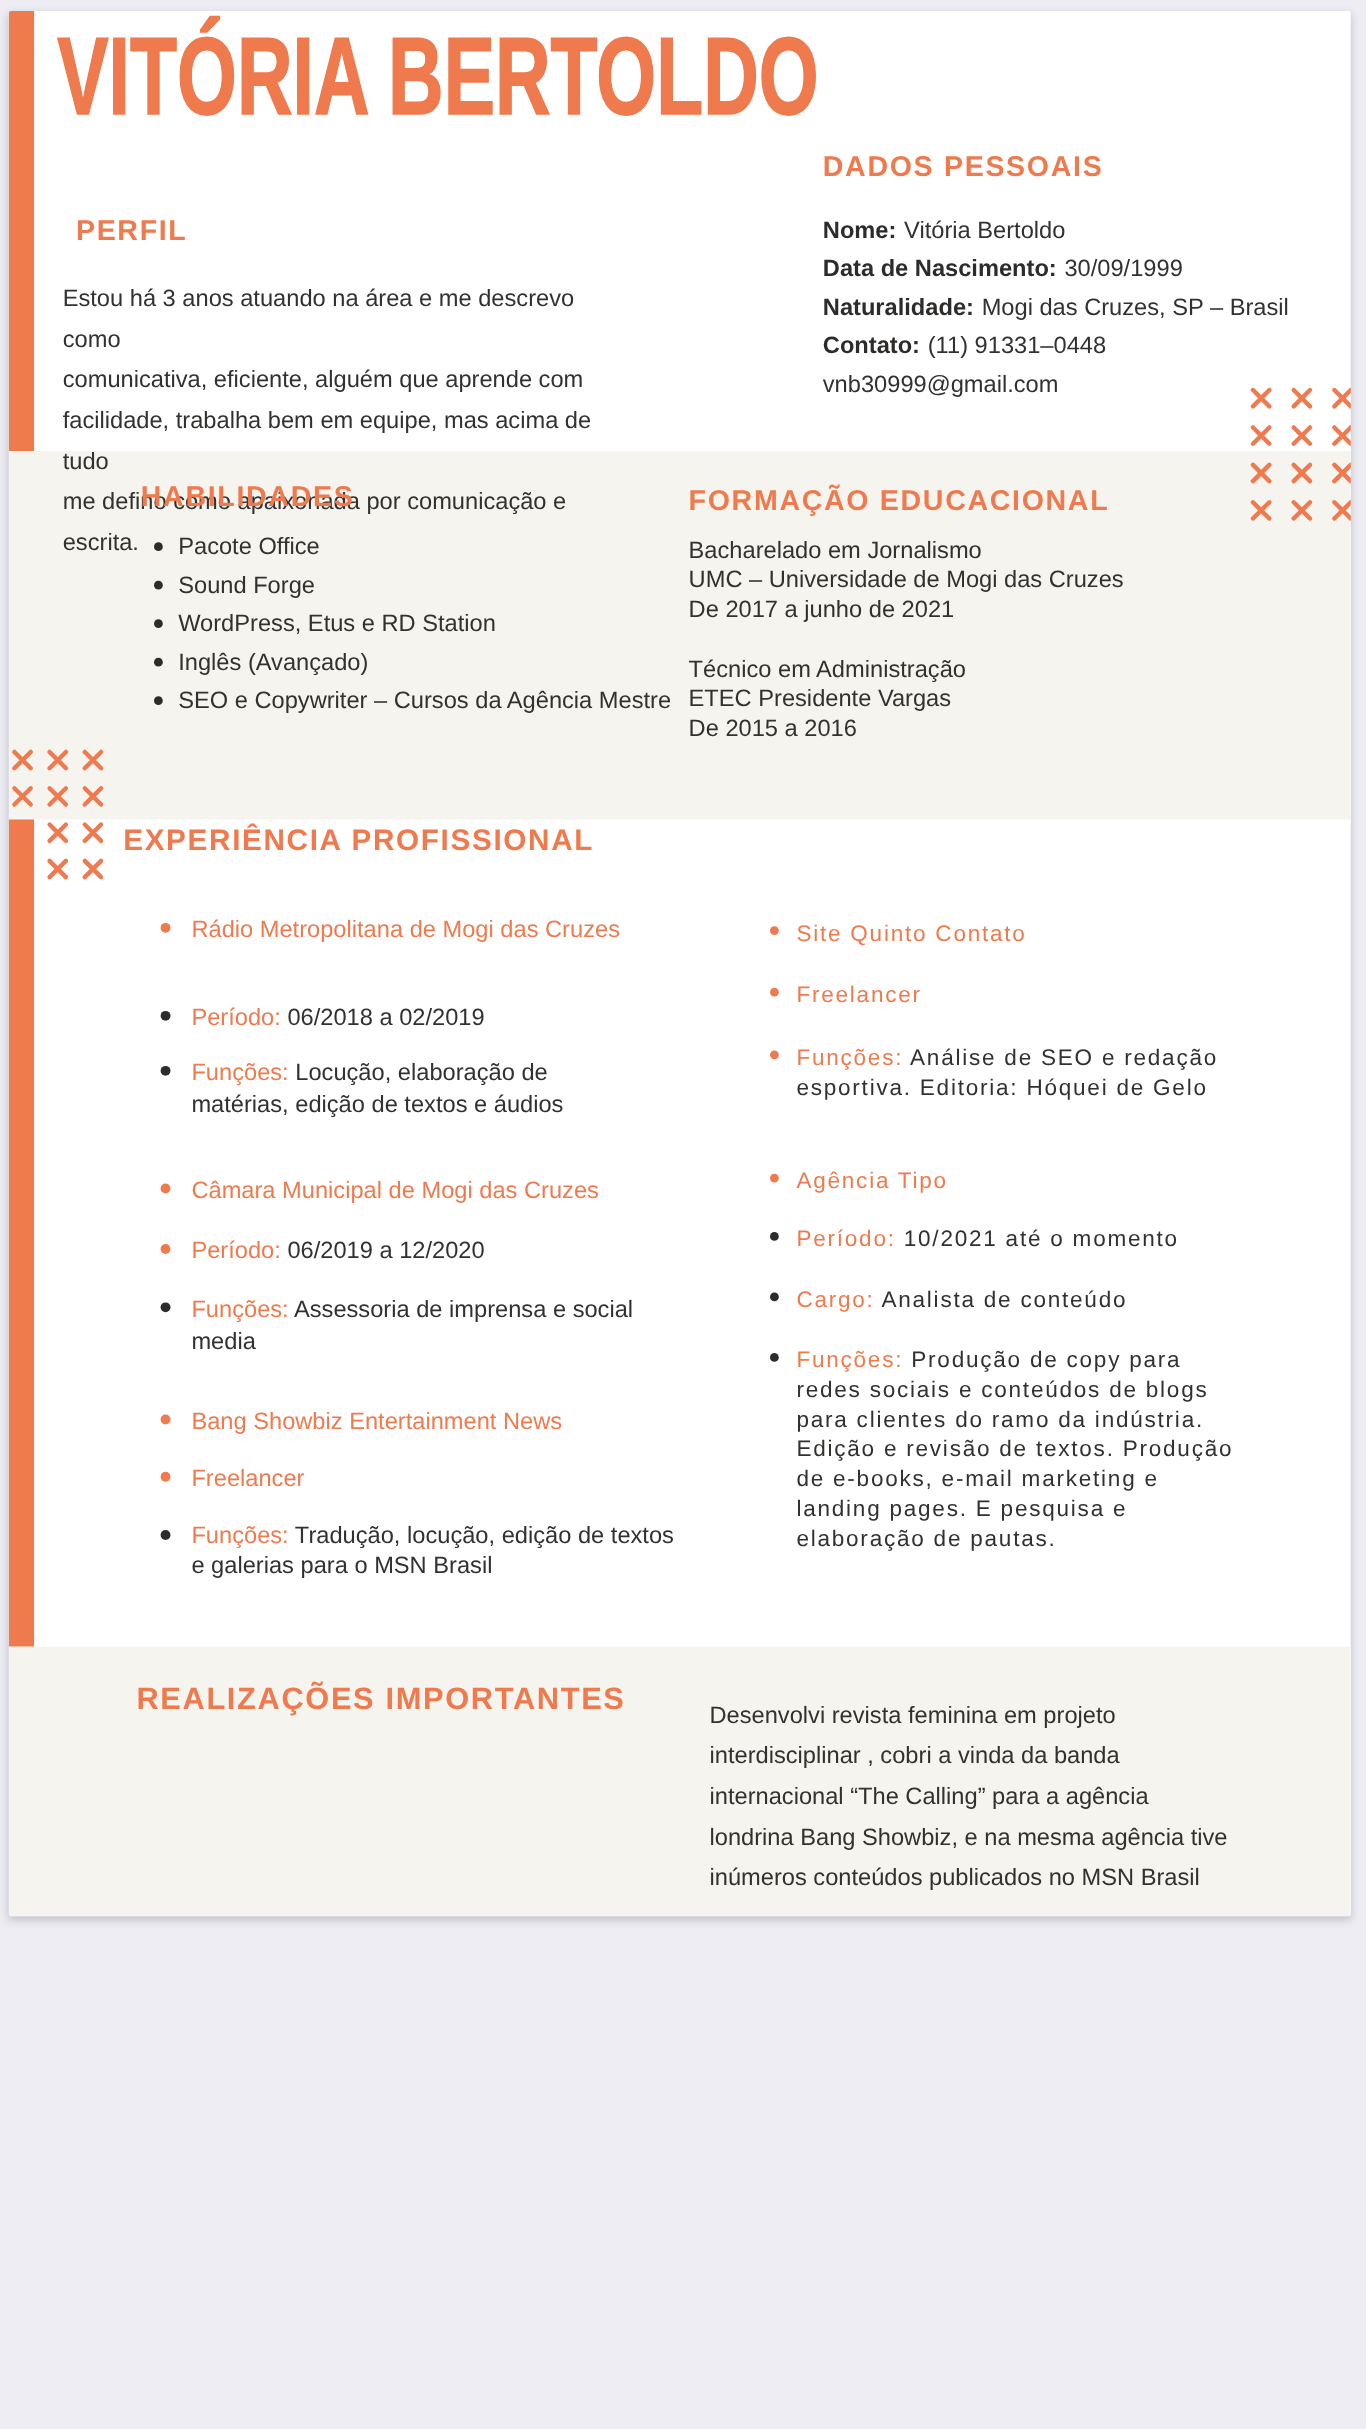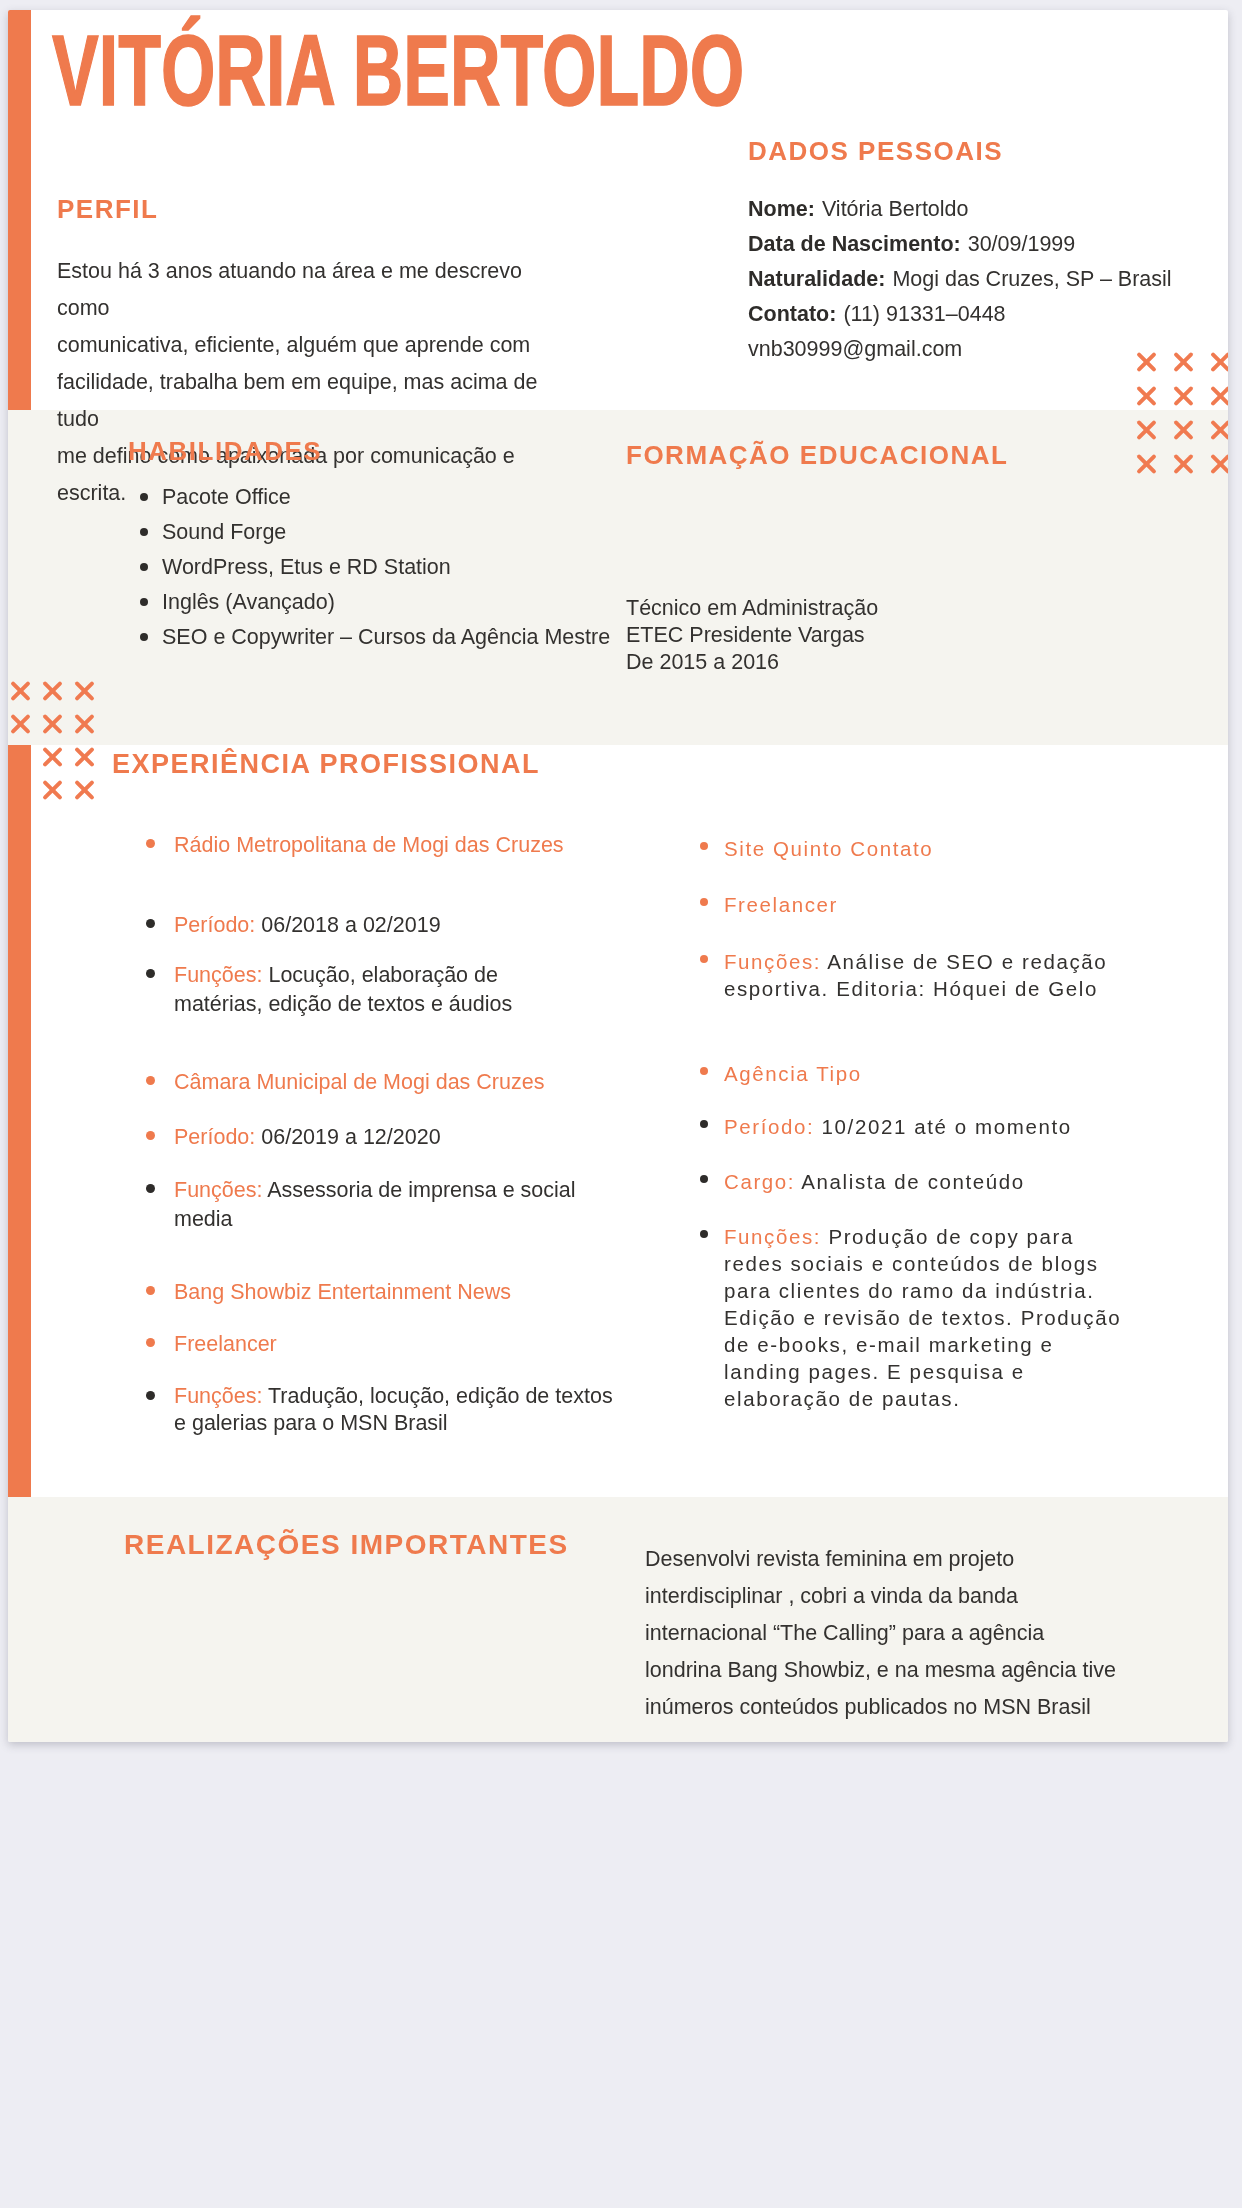--- a/index.html
+++ b/index.html
@@ -30,21 +30,21 @@
     color:#EF7A4D;-webkit-text-stroke:1.5px #EF7A4D;
     white-space:nowrap;
     transform:scaleX(0.70);transform-origin:left top;
     letter-spacing:0px;
   }
   .h2{
     position:absolute;margin:0;
     font-size:26px;font-weight:700;letter-spacing:1.5px;
     color:#EF7A4D;white-space:nowrap;
   }
-  .h2-perfil{left:49px;top:184px;}
+  .h2-perfil{left:61px;top:184px;}
   .h2-dados{left:740px;top:126px;}
   .h2-habilidades{left:120px;top:426px;}
   .h2-formacao{left:618px;top:430px;}
   .h2-exp{left:104px;top:739px;font-size:27px;}
   .h2-realizacoes{left:116px;top:1519px;font-size:28px;}
 
   .pre{white-space:pre-line;}
   .body-text{font-size:21.5px;color:#33312F;}
 
   .perfil-text{position:absolute;left:49px;top:243px;width:520px;line-height:37px;}
@@ -134,20 +134,23 @@
     <h2 class="h2 h2-habilidades">HABILIDADES</h2>
     <div class="skills-list">
       <div class="skill-item"><span class="dot"></span><span>Pacote Office</span></div>
       <div class="skill-item"><span class="dot"></span><span>Sound Forge</span></div>
       <div class="skill-item"><span class="dot"></span><span>WordPress, Etus e RD Station</span></div>
       <div class="skill-item"><span class="dot"></span><span>Inglês (Avançado)</span></div>
       <div class="skill-item"><span class="dot"></span><span>SEO e Copywriter – Cursos da Agência Mestre</span></div>
     </div>
 
     <h2 class="h2 h2-formacao">FORMAÇÃO EDUCACIONAL</h2>
+    <div class="formacao-entry fe-1 pre">Bacharelado em Jornalismo
+UMC – Universidade de Mogi das Cruzes
+De 2017 a junho de 2021</div>
     <div class="formacao-entry fe-2 pre">Técnico em Administração
 ETEC Presidente Vargas
 De 2015 a 2016</div>
 
     <h2 class="h2 h2-exp">EXPERIÊNCIA PROFISSIONAL</h2>
 
     <div class="xp-item xp-left L1 b-accent"><span class="lead">Rádio Metropolitana de Mogi das Cruzes</span></div>
     <div class="xp-item xp-left L2 b-dark"><span class="lead">Período:</span> <span class="rest pre">06/2018 a 02/2019</span></div>
     <div class="xp-item xp-left L3 b-dark"><span class="lead">Funções:</span> <span class="rest pre">Locução, elaboração de
 matérias, edição de textos e áudios</span></div>

